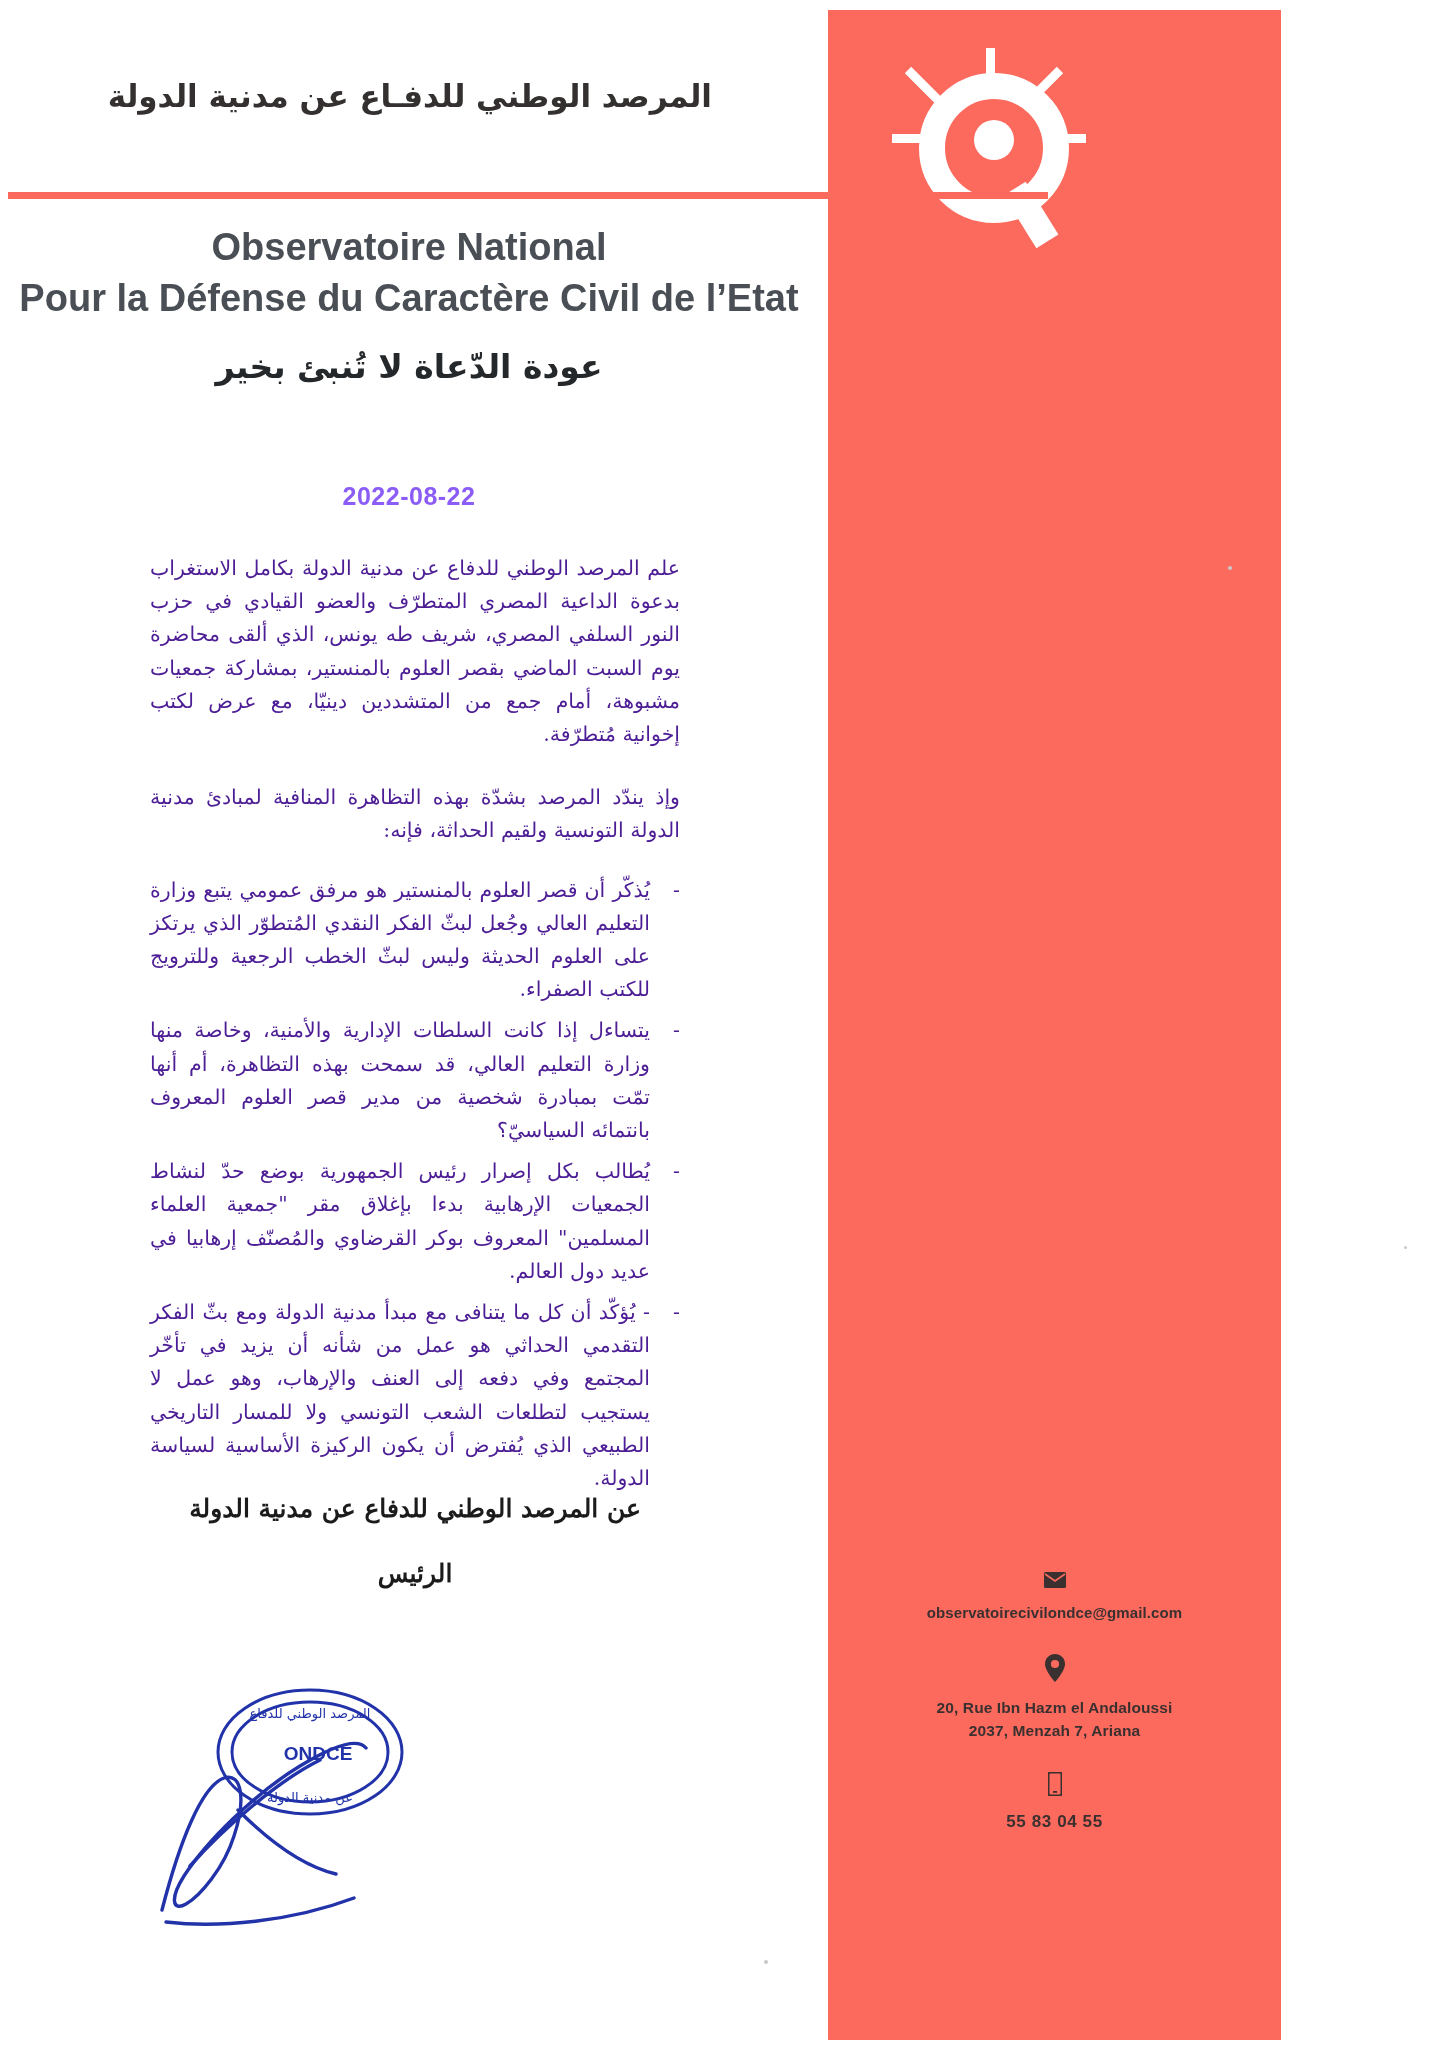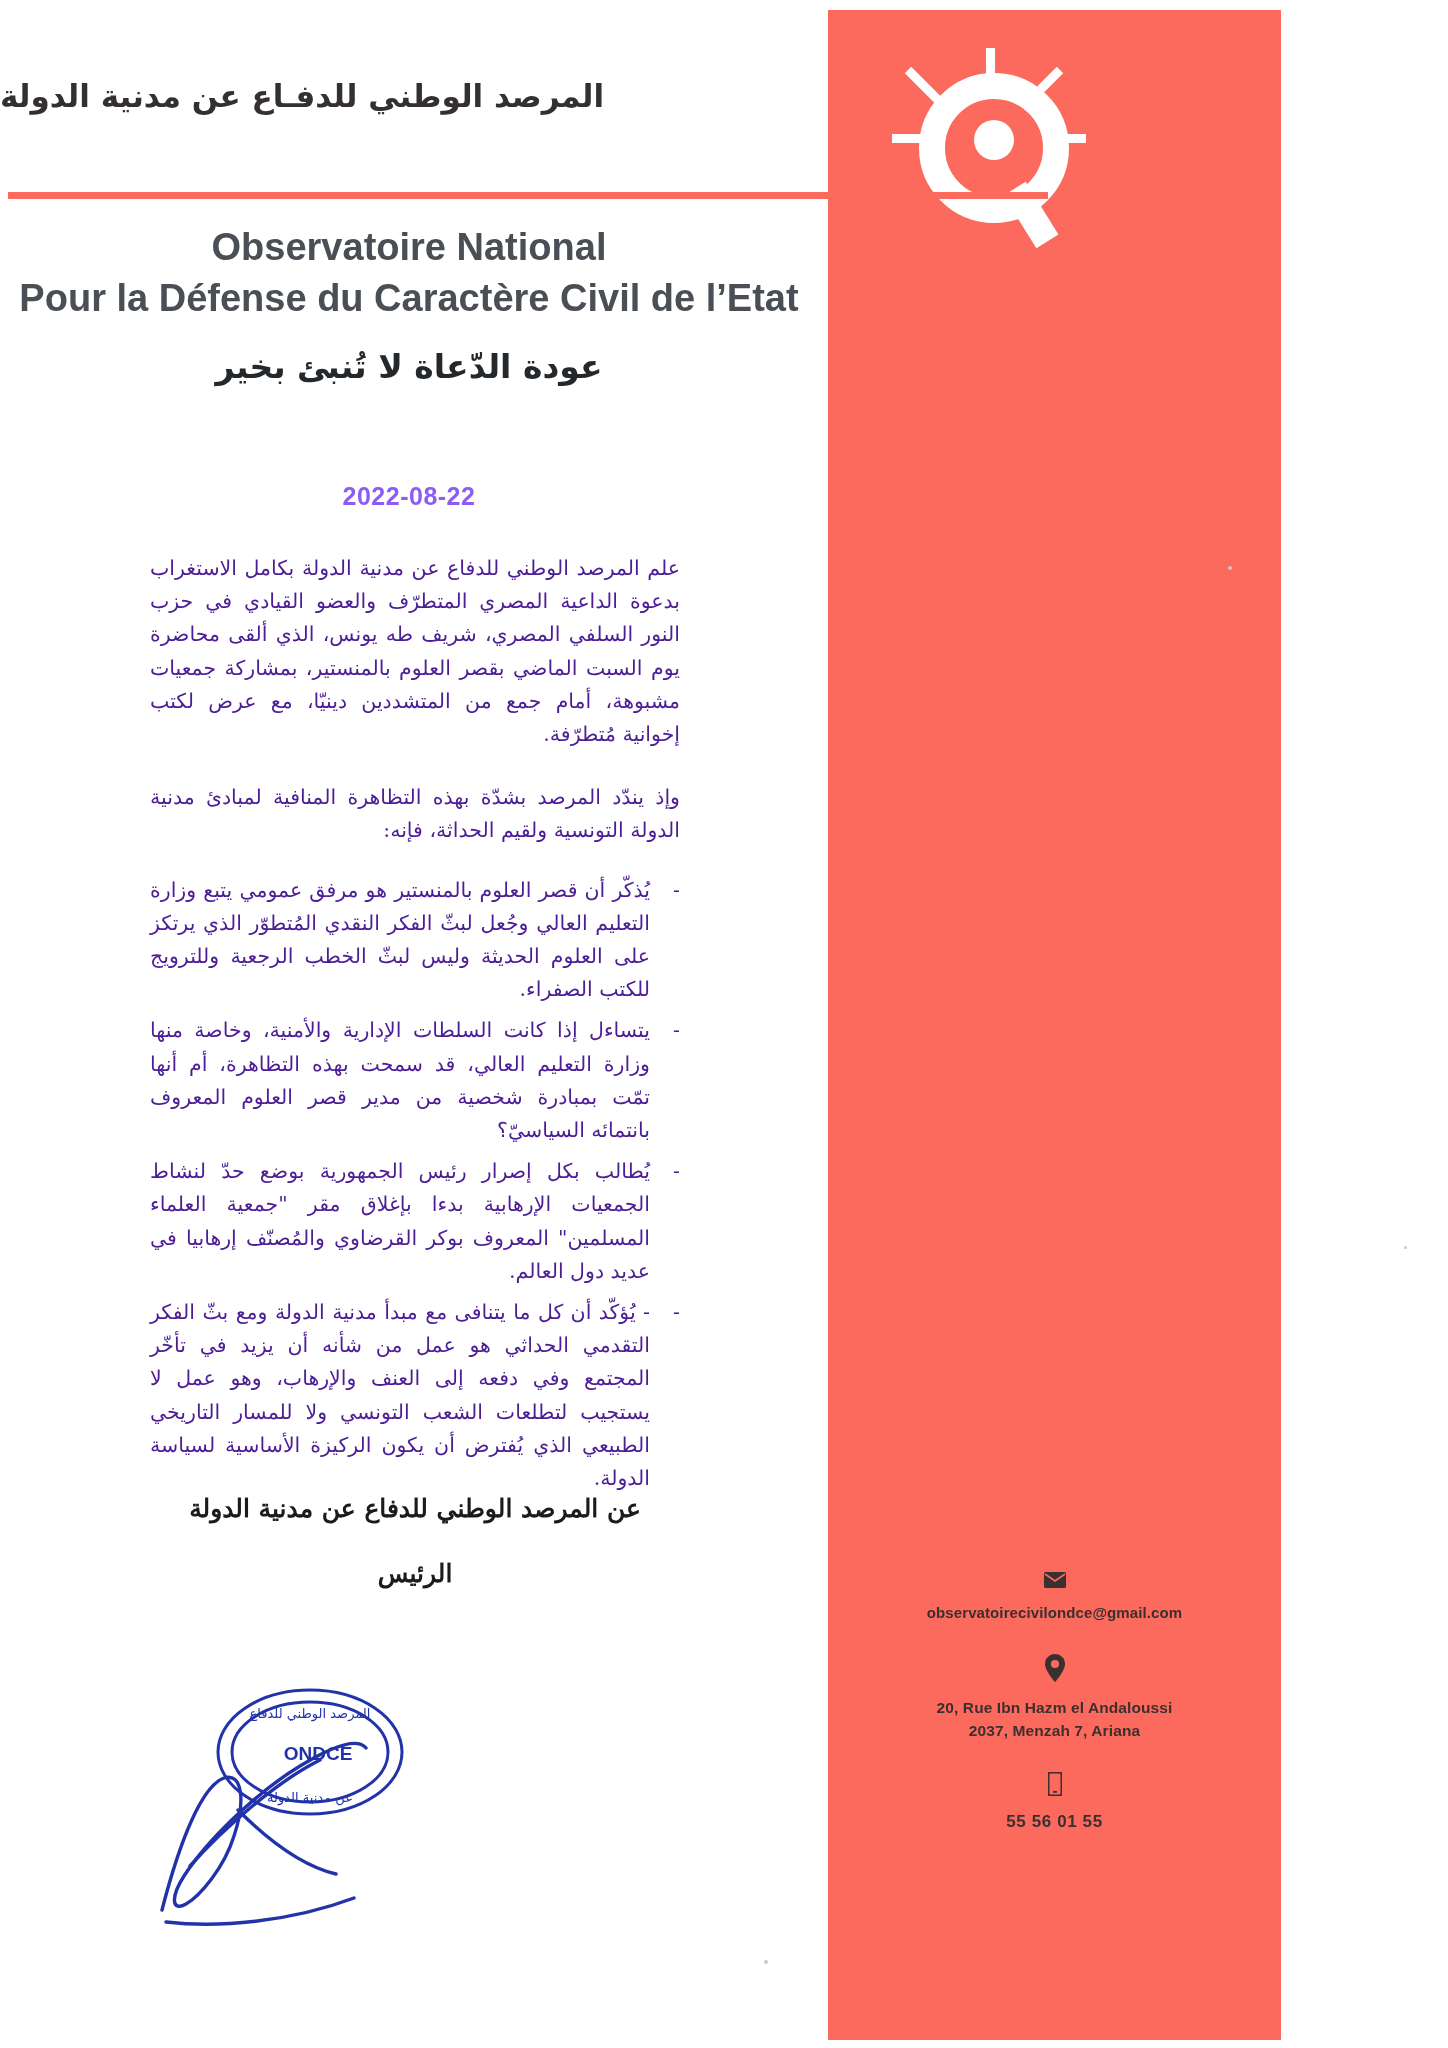--- a/index.html
+++ b/index.html
@@ -44,21 +44,21 @@
     line-height:1.45;
     color:#3b3030;
   }
   .contact-text.small{ font-size:15px; }
   .contact-text.phone{ font-size:17px; letter-spacing:.6px; }
 
   
   .ar-org-title{
     position:absolute;
     top:78px; left:0; width:712px;
-    text-align:left;
+    text-align:right;
     direction:rtl;
     font-family:"DejaVu Sans","Liberation Sans",sans-serif;
     font-weight:bold;
     font-size:31px;
     color:#33302f;
     letter-spacing:.5px;
   }
   .rule{
     position:absolute;
     top:192px; left:8px;
@@ -206,21 +206,21 @@
         <div class="contact-text">2037, Menzah 7, Ariana</div>
       </div>
 
       <div class="contact-block">
         <span class="contact-icon">
           <svg width="14" height="24" viewBox="0 0 14 24" aria-hidden="true">
             <rect x="0.5" y="0.5" width="13" height="23" rx="2" fill="none" stroke="#3b3030" stroke-width="2"></rect>
             <rect x="5" y="19" width="4" height="1.8" fill="#3b3030"></rect>
           </svg>
         </span>
-        <div class="contact-text phone">55 56 01 55</div>
+        <div class="contact-text phone">55 83 04 55</div>
       </div>
 
     </div>
   </div>
 
   <div class="ar-org-title">المرصد الوطني للدفـاع عن مدنية الدولة</div>
 
   <div class="rule"></div>
   <div class="rule2"></div>
 

